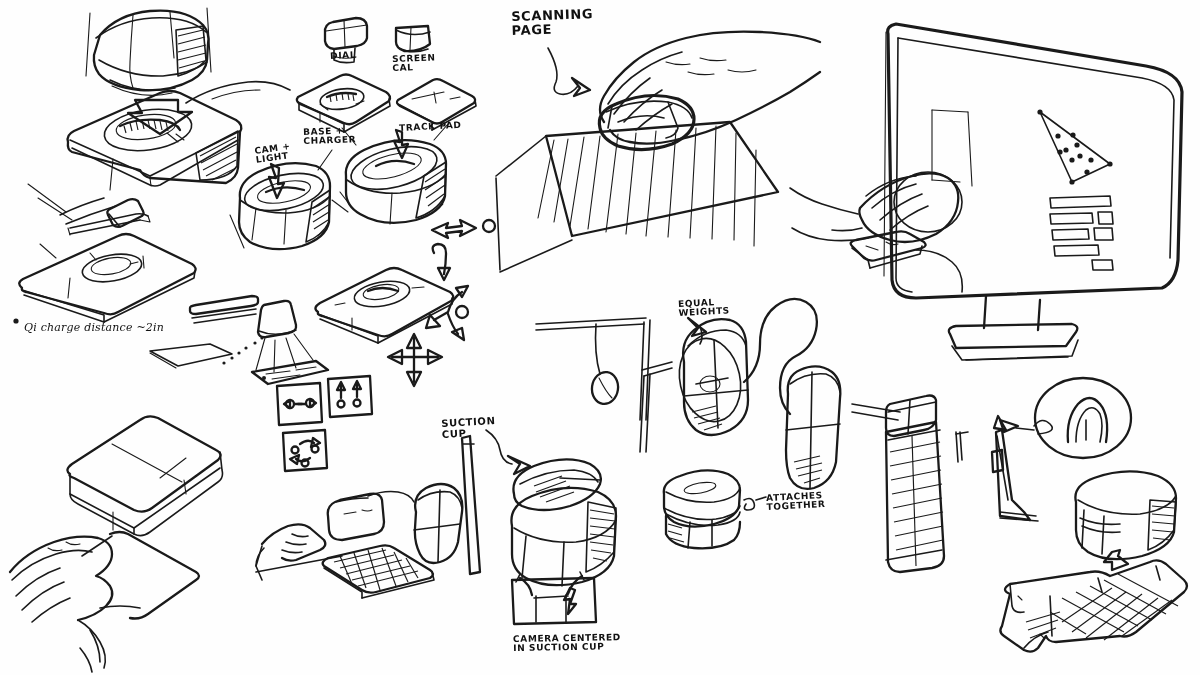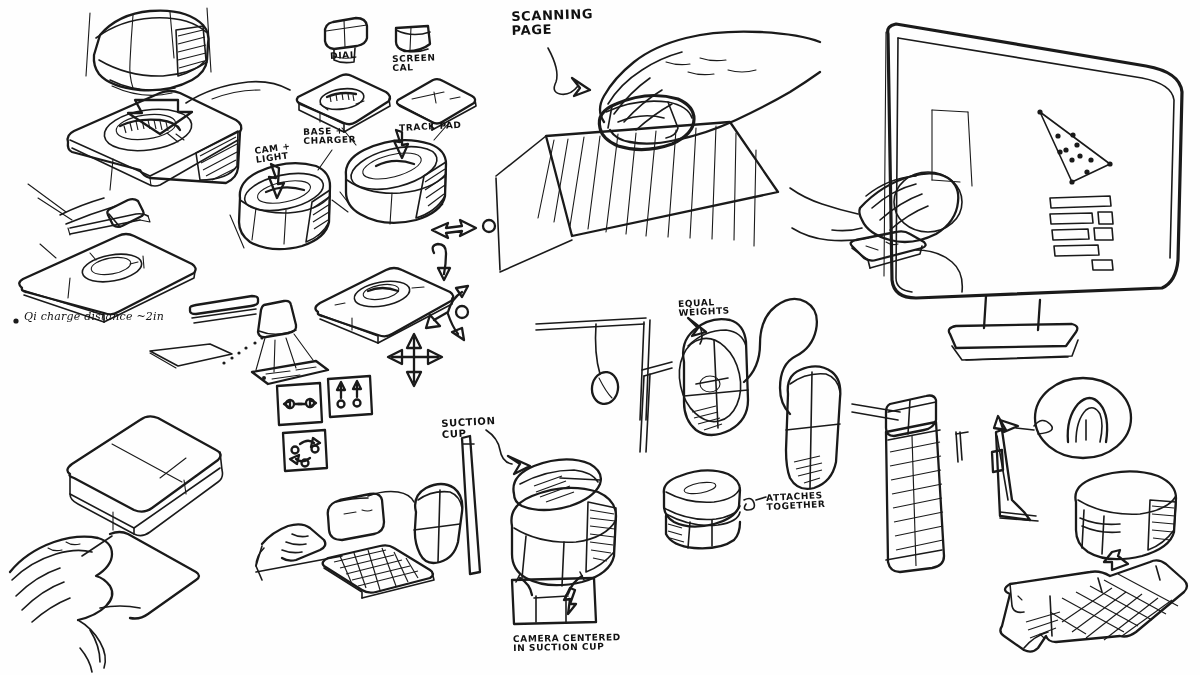--- a/index.html
+++ b/index.html
@@ -739,15 +739,15 @@
 
 <div class="lbl" style="left:441px;top:419px;font-size:10px;transform:rotate(-3deg);">SUCTION
 CUP</div>
 
 <div class="lbl" style="left:766px;top:494px;font-size:9px;transform:rotate(-3deg);">ATTACHES
 TOGETHER</div>
 
 <div class="lbl" style="left:513px;top:635px;font-size:9px;transform:rotate(-1deg);">CAMERA CENTERED
 IN SUCTION CUP</div>
 
-<div class="note" style="left:24px;top:310px;font-size:11px;">Qi charge distance ~2in</div>
+<div class="note" style="left:24px;top:321px;font-size:11px;">Qi charge distance ~2in</div>
 
 </div>
 
 </body></html>

